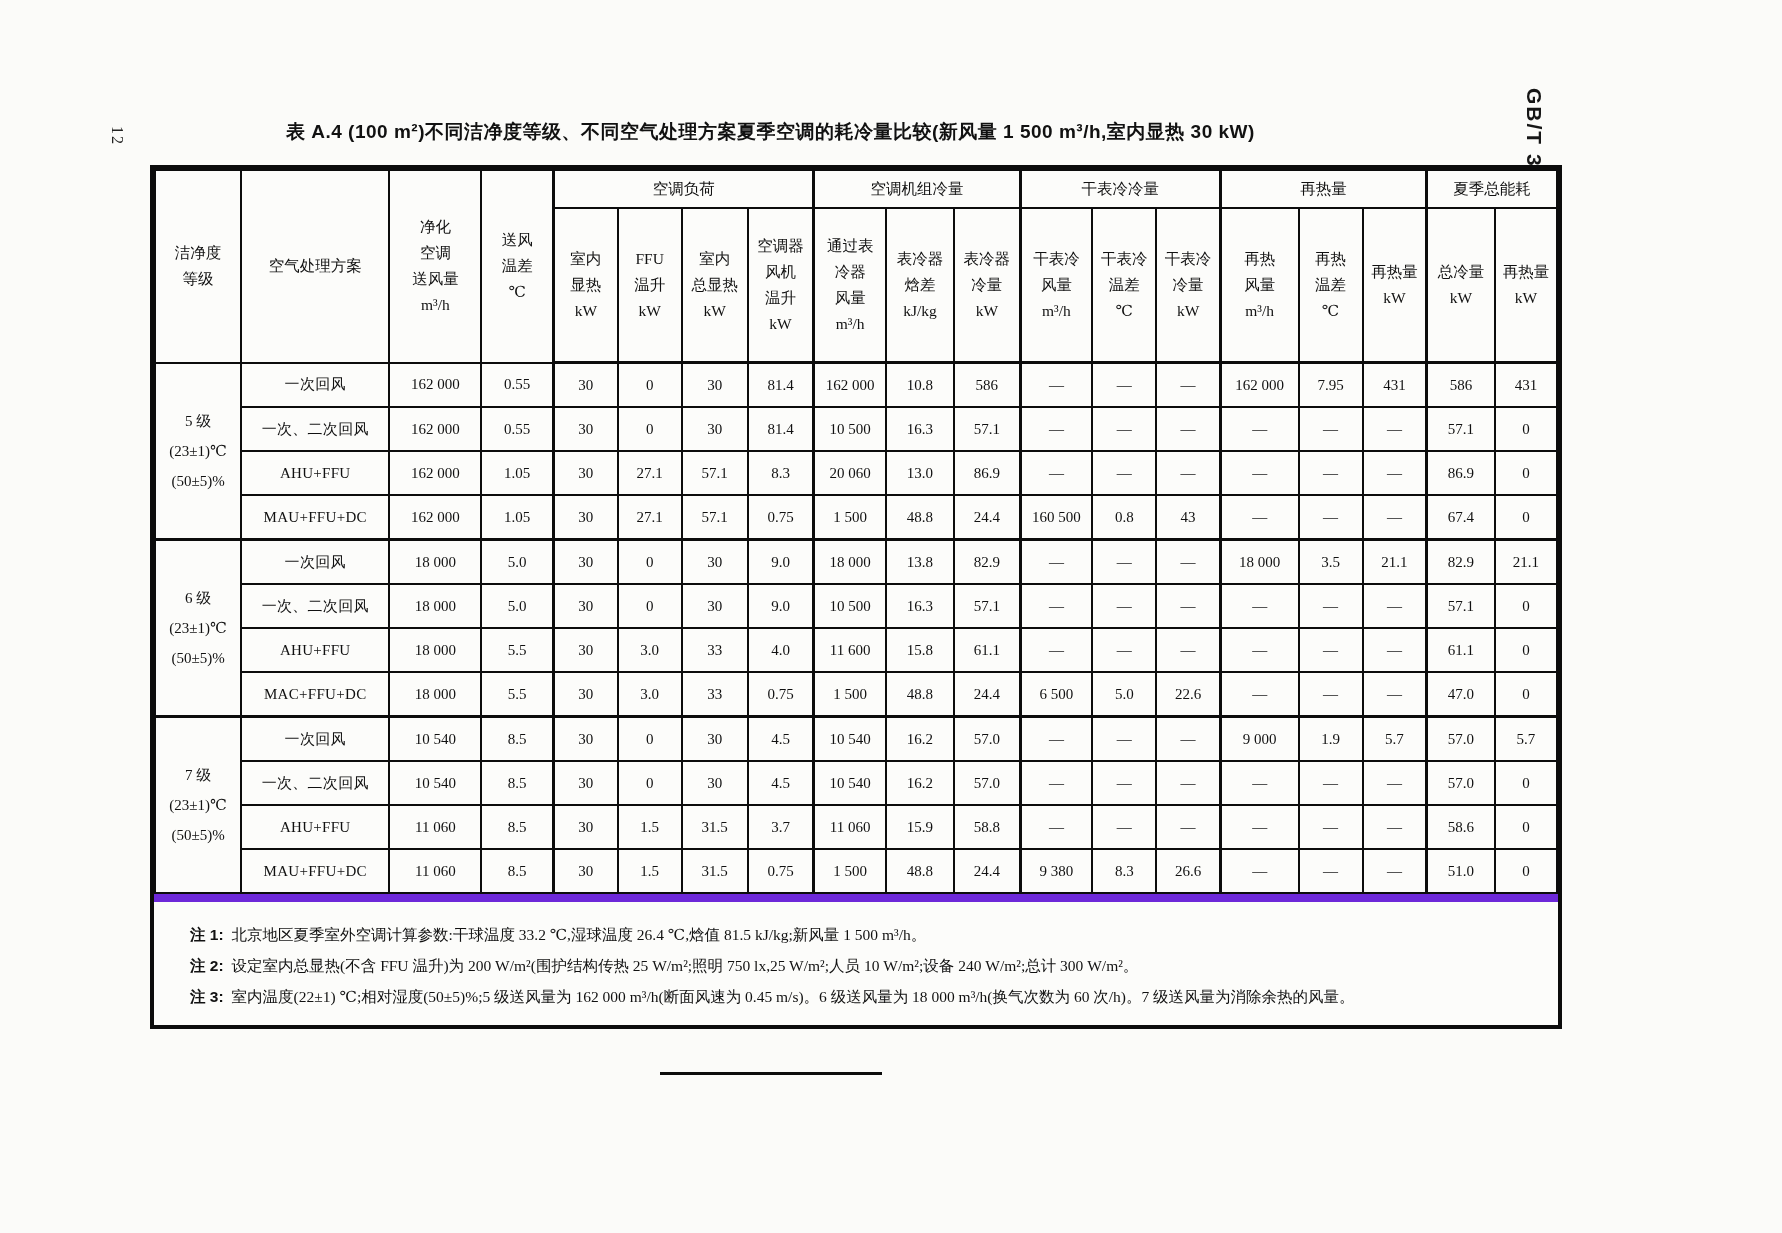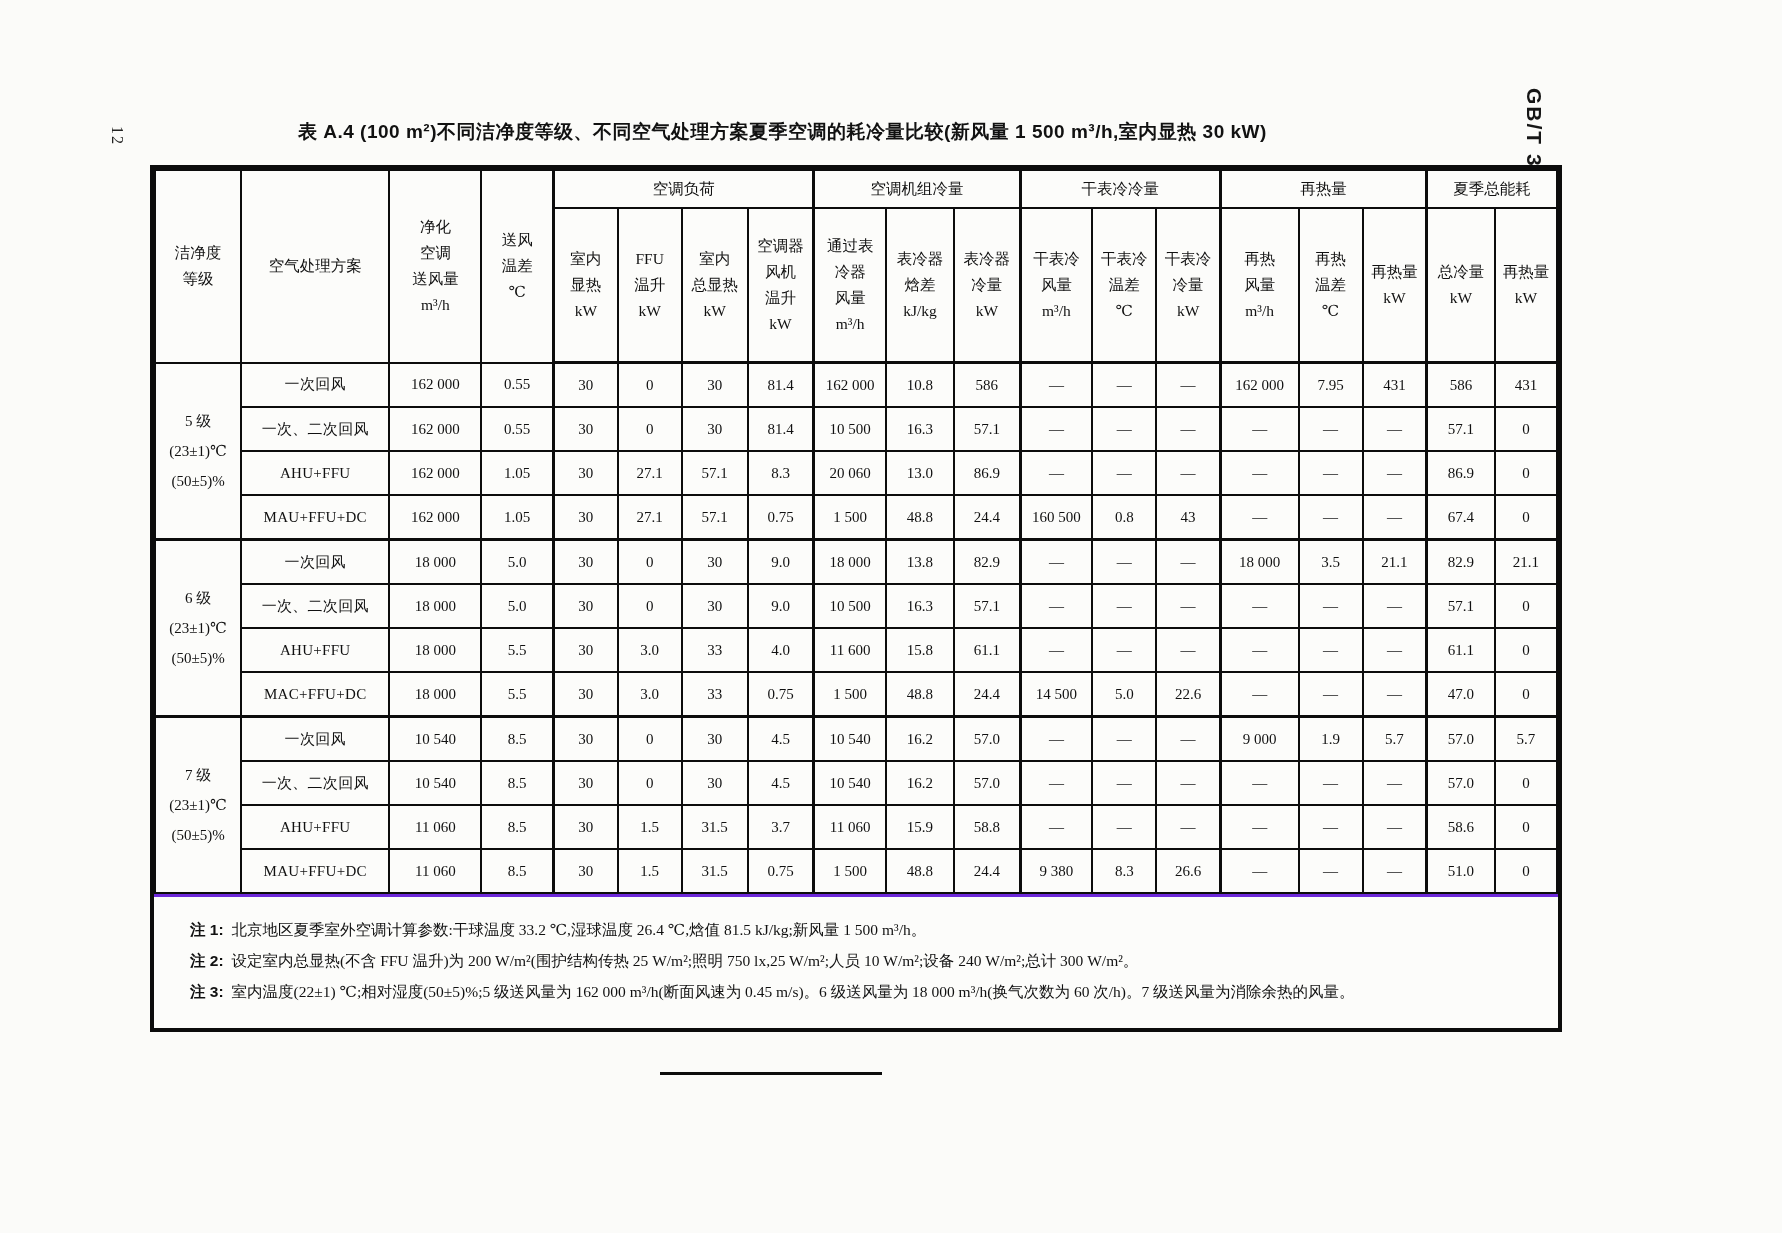--- a/index.html
+++ b/index.html
@@ -4,35 +4,35 @@
 <style>
   html,body{margin:0;padding:0;background:#ffffff;}
   .page{position:relative;width:1782px;height:1233px;background:#fbfbf9;overflow:hidden;
         font-family:"Liberation Serif","DejaVu Serif",serif;color:#111;}
   .page-number{position:absolute;left:108px;top:126px;font-size:16px;
         writing-mode:vertical-rl;letter-spacing:2px;color:#222;}
   .std-code{position:absolute;left:1522px;top:88px;font-size:21px;font-weight:bold;
         writing-mode:vertical-rl;letter-spacing:2px;
         font-family:"Liberation Sans","DejaVu Sans",sans-serif;color:#161616;}
   .doc-title{position:absolute;left:286px;top:119px;font-size:19px;font-weight:bold;
-        font-family:"Liberation Sans","DejaVu Sans",sans-serif;letter-spacing:.5px;white-space:nowrap;margin-left:12px;}
+        font-family:"Liberation Sans","DejaVu Sans",sans-serif;letter-spacing:.5px;white-space:nowrap;}
   .sheet{position:absolute;left:150px;top:165px;width:1404px;border:4px solid #0c0c0c;background:#fcfcfa;}
   table.main{border-collapse:collapse;table-layout:fixed;width:1404px;}
   table.main th,table.main td{border:2px solid #0c0c0c;text-align:center;vertical-align:middle;
         padding:0 2px;overflow:hidden;}
   table.main thead th{font-weight:normal;font-size:15.5px;line-height:26px;white-space:pre-line;}
   .grp-row th{height:36px;font-size:16px;}
   .cols-row th{height:152px;}
   table.main thead tr.cols-row th{border-bottom-width:3px;}
   table.main tbody td{height:42px;font-size:15px;}
   td.level-cell{font-size:15.5px;line-height:30px;white-space:pre-line;}
   td.scheme-cell{font-size:16px;letter-spacing:.3px;}
   .gs{border-left-width:3px !important;}
   tr.grp-top td{border-top-width:3px !important;}
-  .notes{border-top:3px solid #6d28d9;padding:16px 26px 20px 36px;
+  .notes{border-top:8px solid #6d28d9;padding:16px 26px 12px 36px;
         font-size:15.5px;line-height:29px;}
   .note{padding-left:56px;text-indent:-56px;margin:2px 0;}
   .note-label{font-family:"Liberation Sans","DejaVu Sans",sans-serif;font-weight:bold;
         padding-right:8px;}
   .end-line{position:absolute;left:660px;top:1072px;width:222px;height:3px;background:#0c0c0c;}
   .scan-artifact{position:absolute;left:1255px;top:470px;width:110px;height:150px;border-radius:50%;
         background:radial-gradient(closest-side,rgba(130,180,240,.16),rgba(130,180,240,0));}
 </style>
 </head>
 <body>
@@ -283,21 +283,21 @@
             <td class="scheme-cell">MAC+FFU+DC</td>
             <td>18 000</td>
             <td>5.5</td>
             <td class="gs">30</td>
             <td>3.0</td>
             <td>33</td>
             <td>0.75</td>
             <td class="gs">1 500</td>
             <td>48.8</td>
             <td>24.4</td>
-            <td class="gs">14 500</td>
+            <td class="gs">6 500</td>
             <td>5.0</td>
             <td>22.6</td>
             <td class="gs">—</td>
             <td>—</td>
             <td>—</td>
             <td class="gs">47.0</td>
             <td>0</td>
           </tr>
           <tr class="grp-top">
             <td rowspan="4" class="level-cell">7 级

